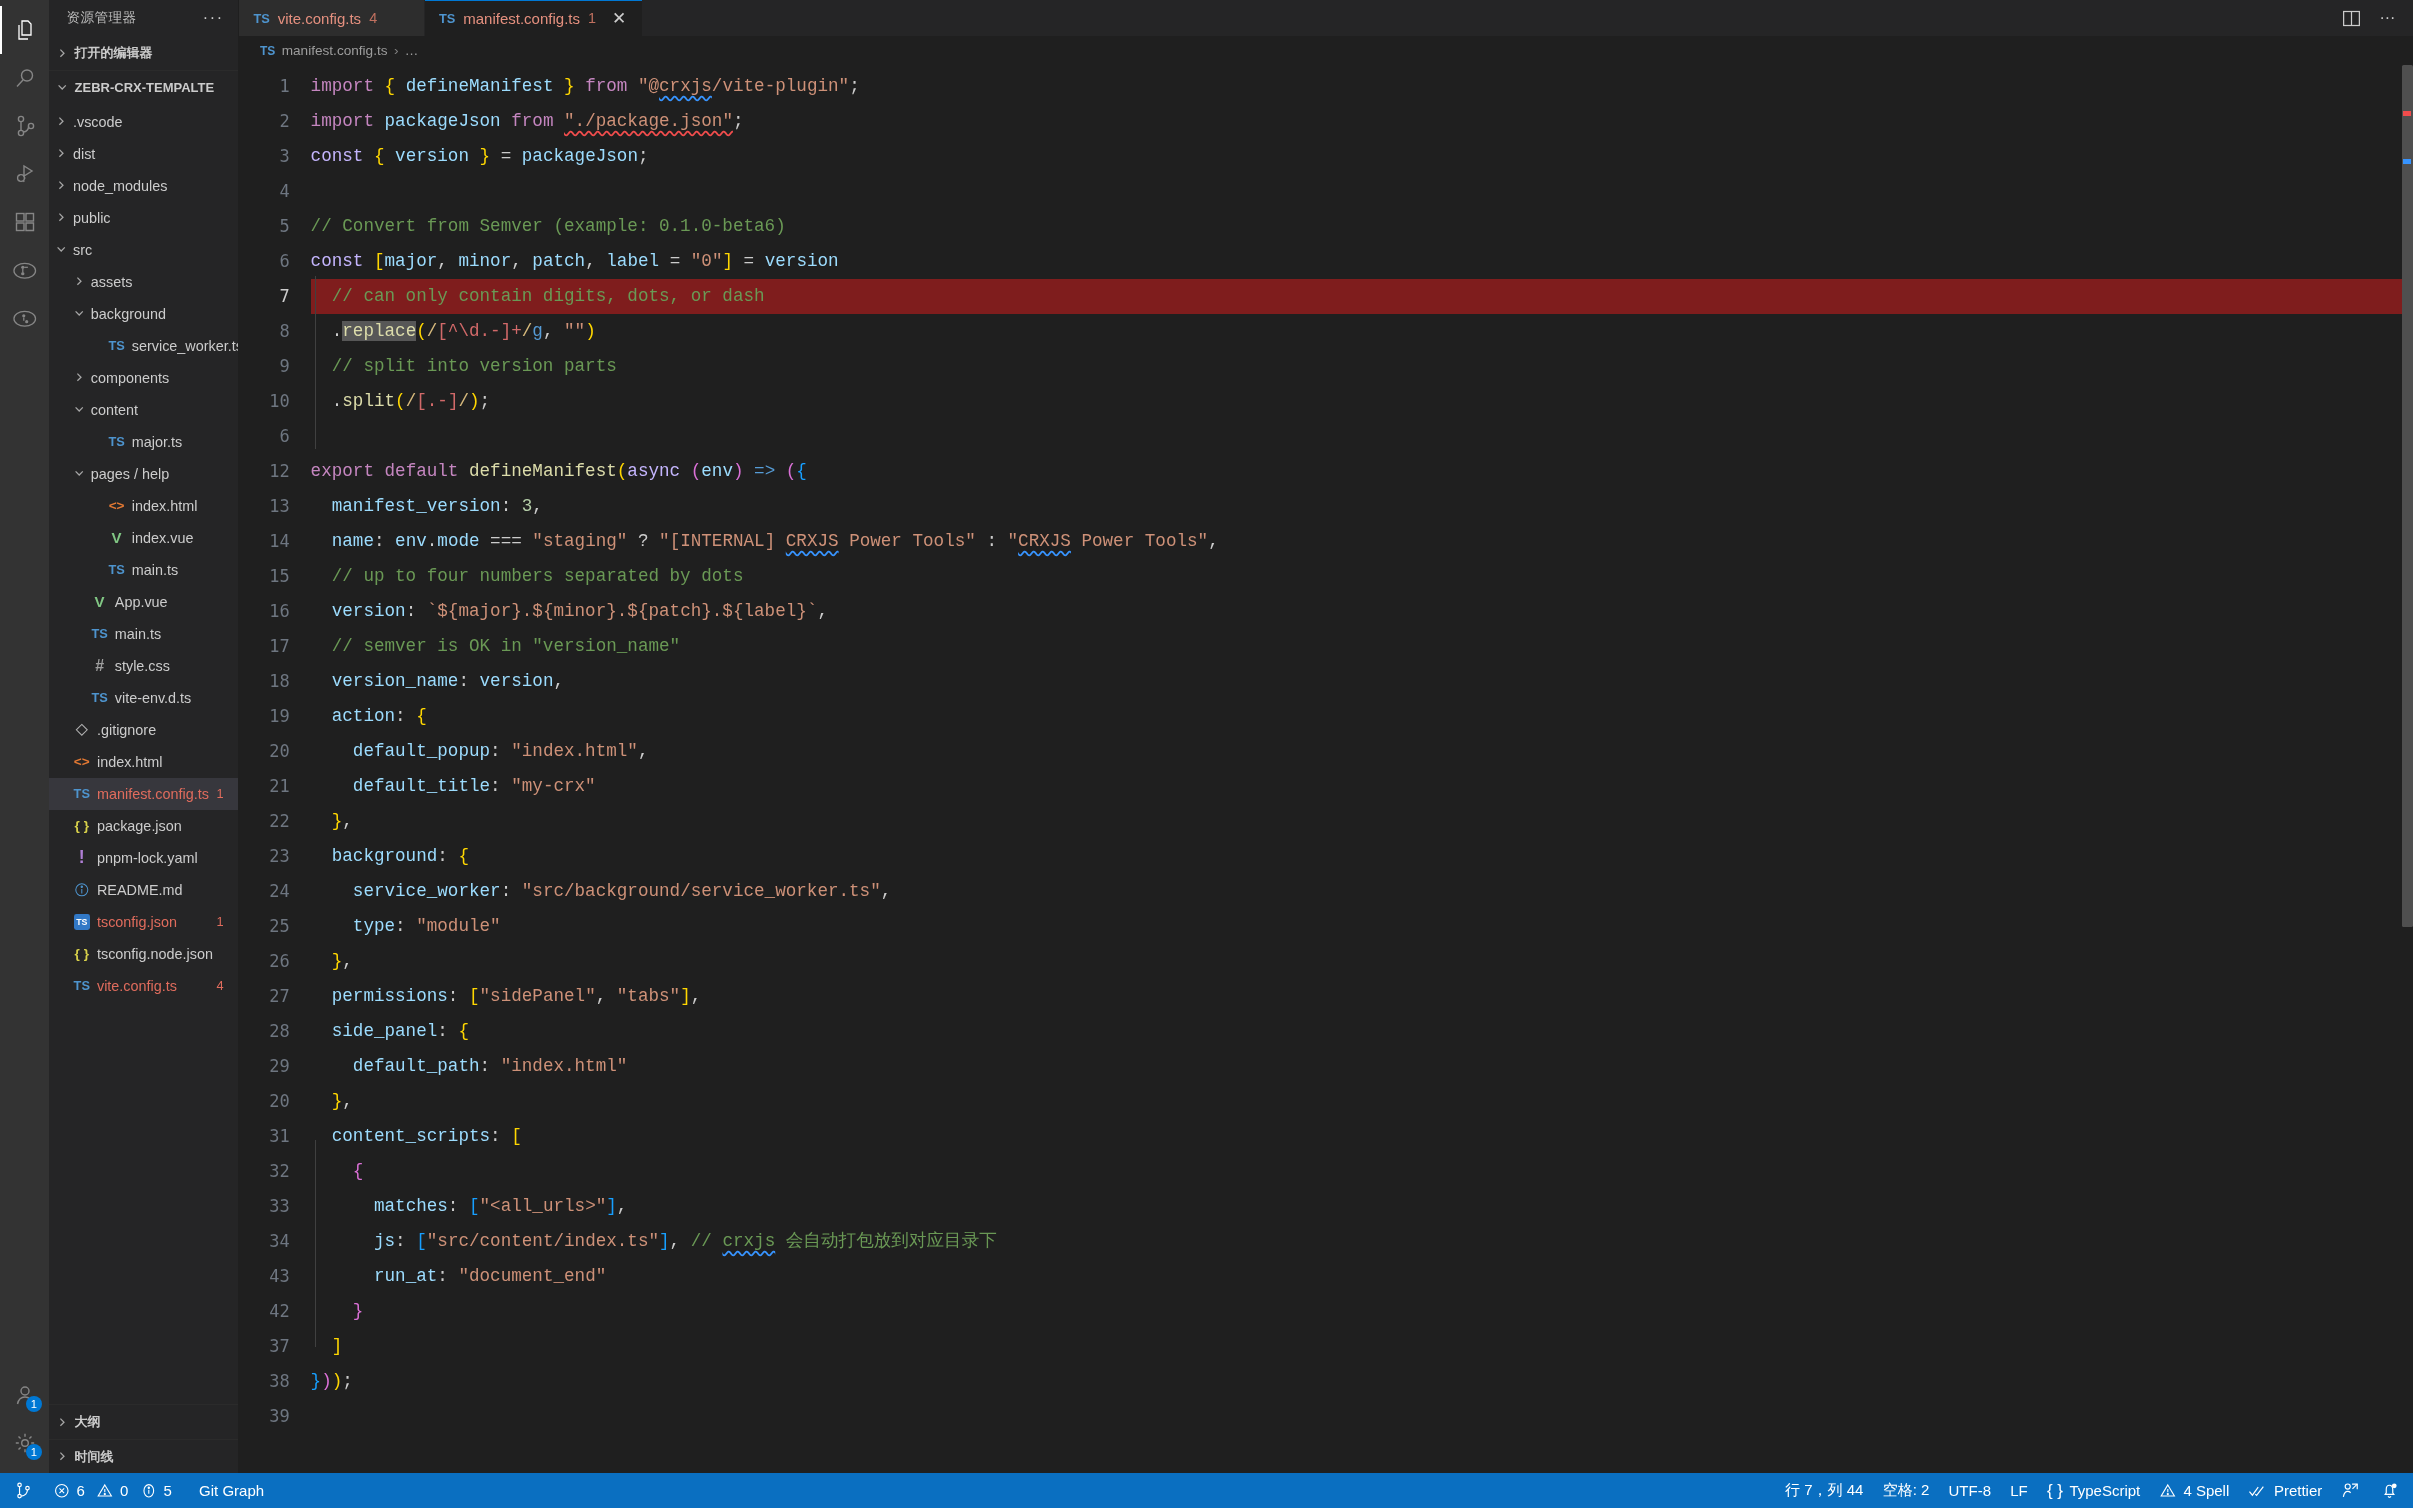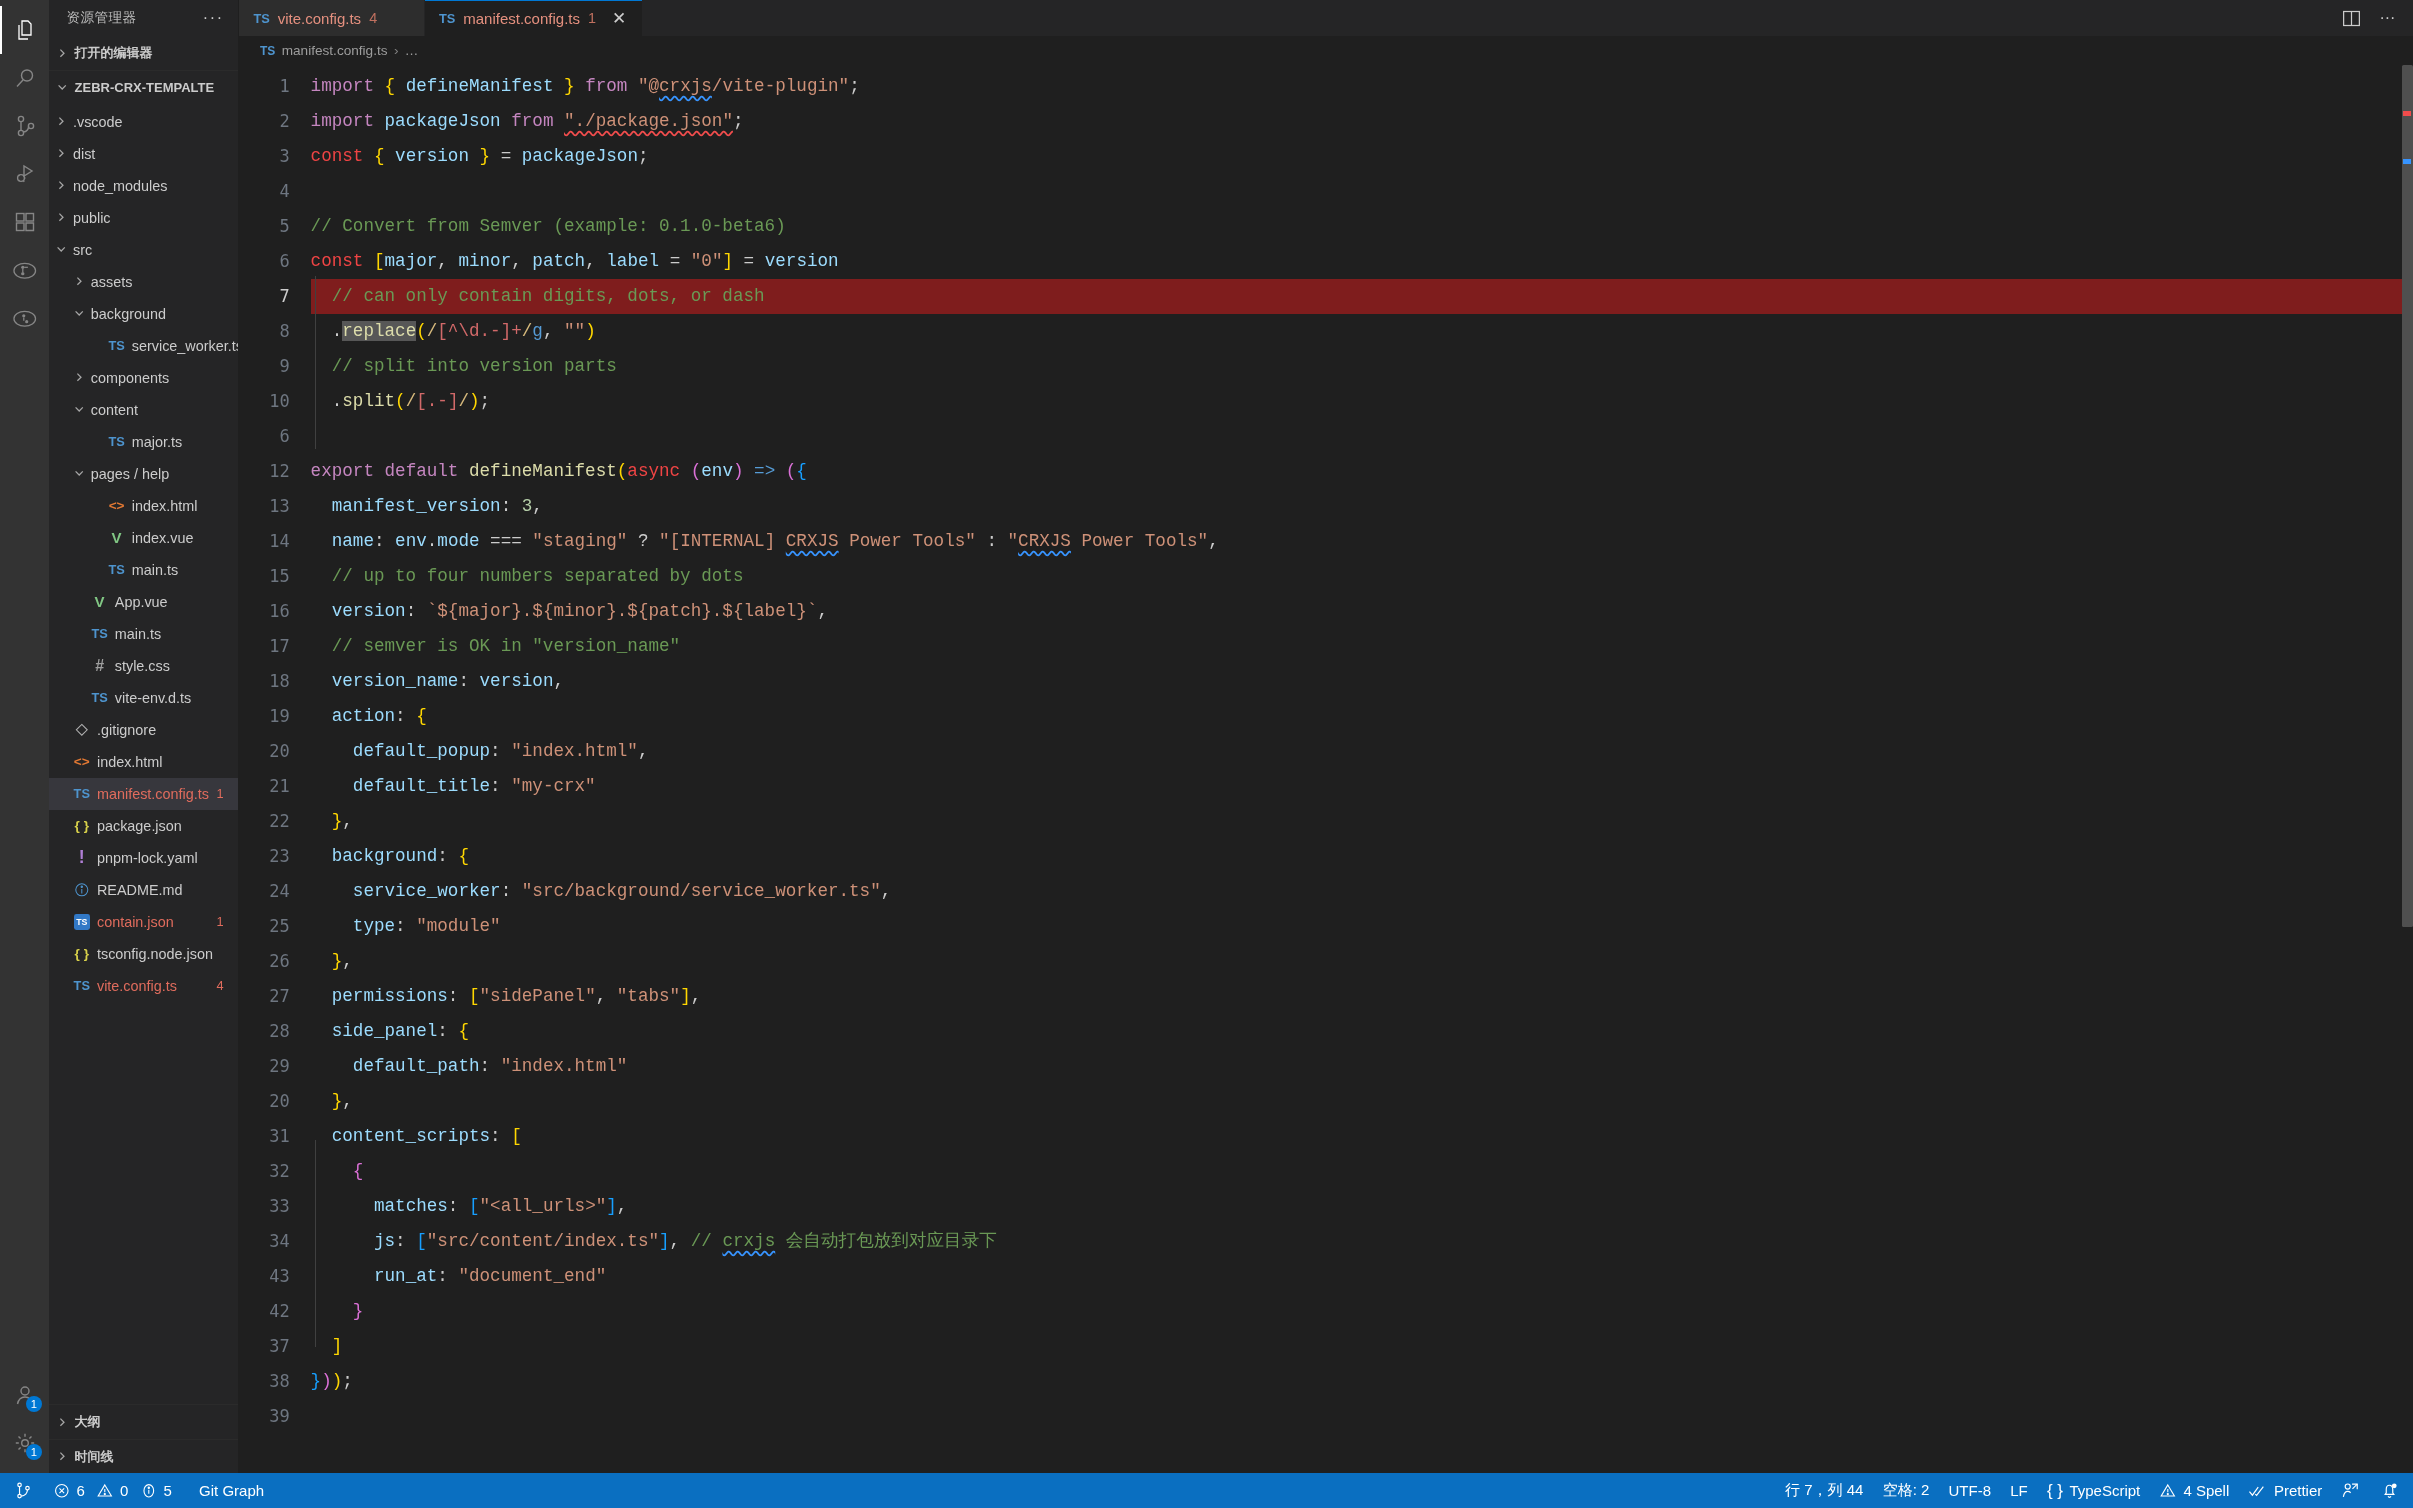--- a/index.html
+++ b/index.html
@@ -129,21 +129,21 @@
     padding-top: 4px; padding-left: 9.6px; color: #cccccc; white-space: pre;
   }
   .code .line { height: 35px; position: relative; }
   .code .line.hl { background: #7f1d1d; }
   .indent-guide {
     position: absolute; left: 0; width: 0.8px; background: #404040;
   }
 
   
   .kw      { color: #c586c0; }
-  .kw2     { color: #ef4444; }
+  .kw2     { color: #c4b5fd; }
   .id      { color: #9cdcfe; }
   .fn      { color: #dcdcaa; }
   .str     { color: #ce9178; }
   .num     { color: #b5cea8; }
   .cmt     { color: #6a9955; }
   .punct   { color: #cccccc; }
   .br1     { color: #ffd700; }
   .br2     { color: #da70d6; }
   .br3     { color: #179fff; }
   .op      { color: #569cd6; }
@@ -496,21 +496,21 @@
                 </svg>
               </span>
             </span>
             <span class="lbl">README.md</span>
           </div>
           <div class="row">
             <span class="tw" style="margin-left: 3.2px;"></span>
             <span class="ficon">
               <span class="ico-tsconf">TS</span>
             </span>
-            <span class="lbl err-name">contain.json</span>
+            <span class="lbl err-name">tsconfig.json</span>
             <span class="badge">1</span>
           </div>
           <div class="row">
             <span class="tw" style="margin-left: 3.2px;"></span>
             <span class="ficon">
               <span class="ico-json">{&nbsp;}</span>
             </span>
             <span class="lbl">tsconfig.node.json</span>
           </div>
           <div class="row">

